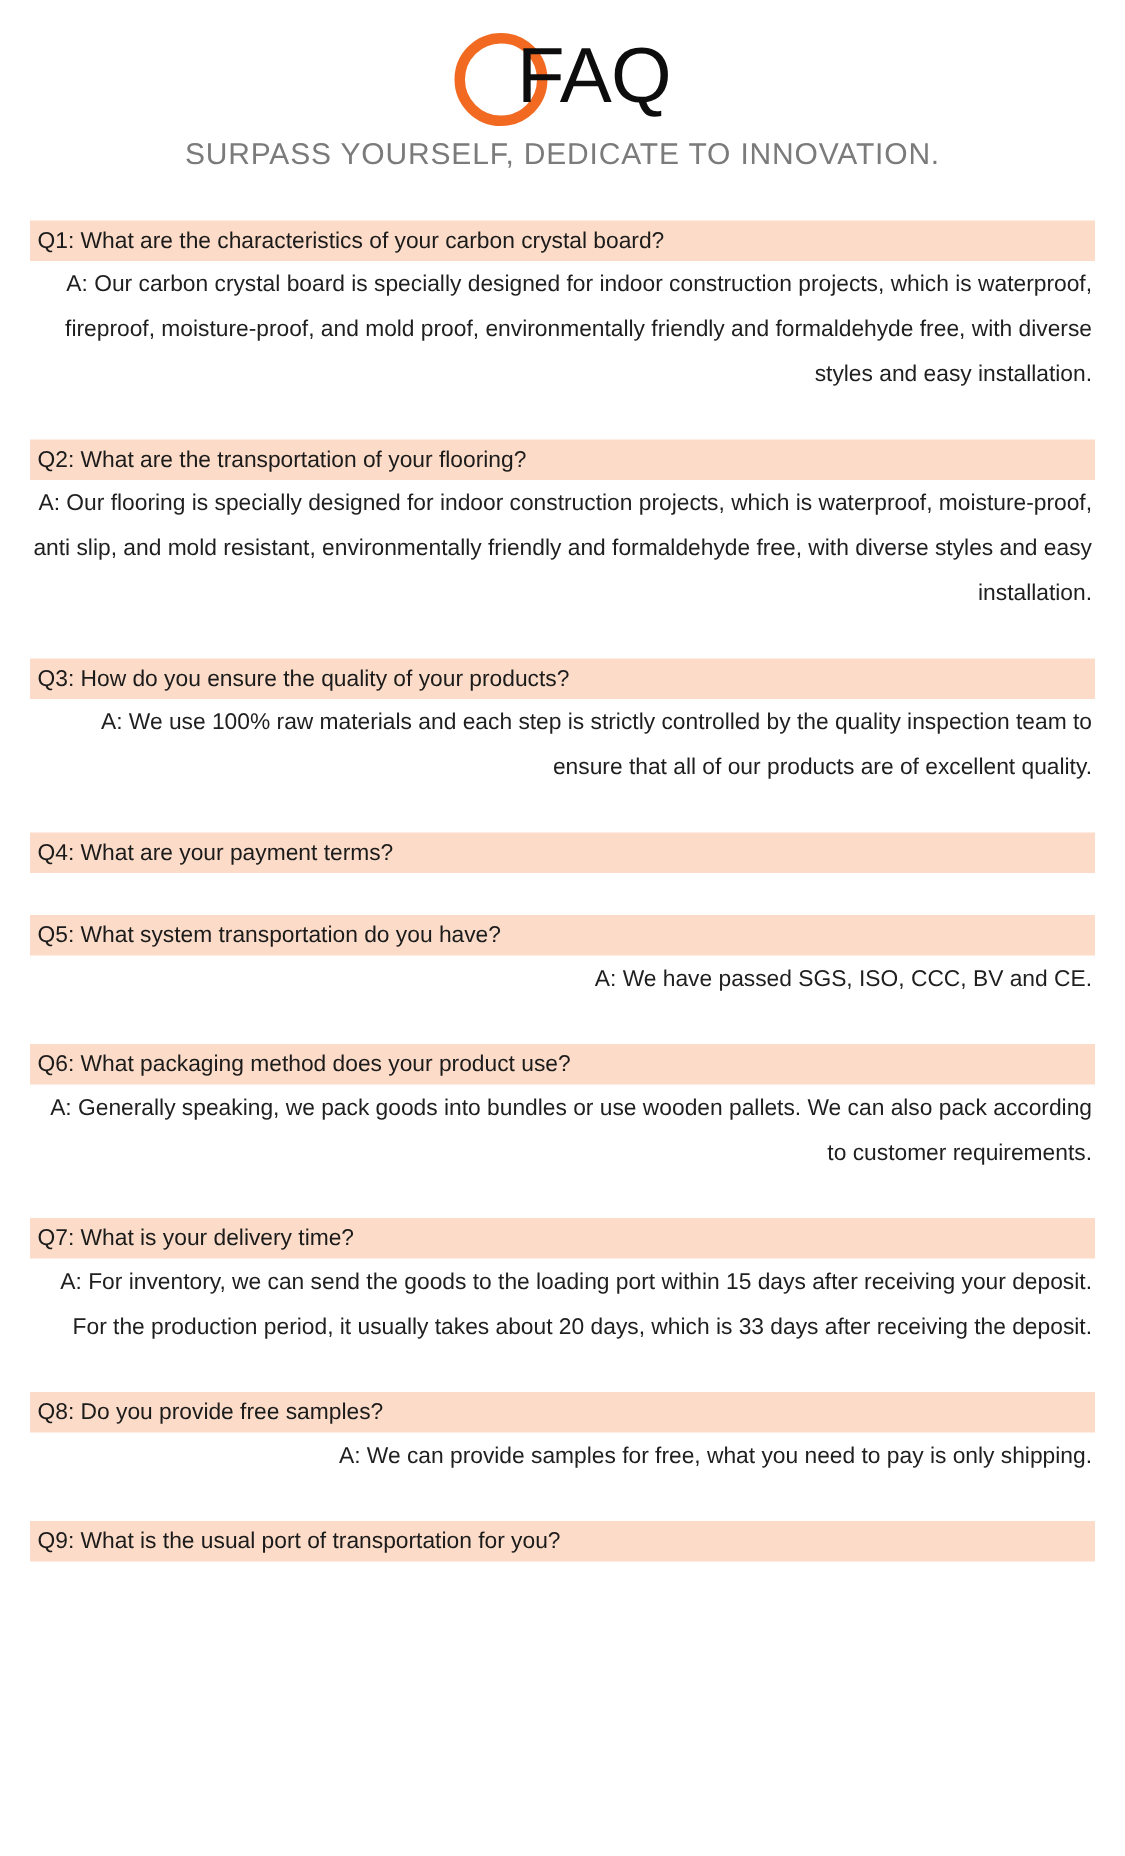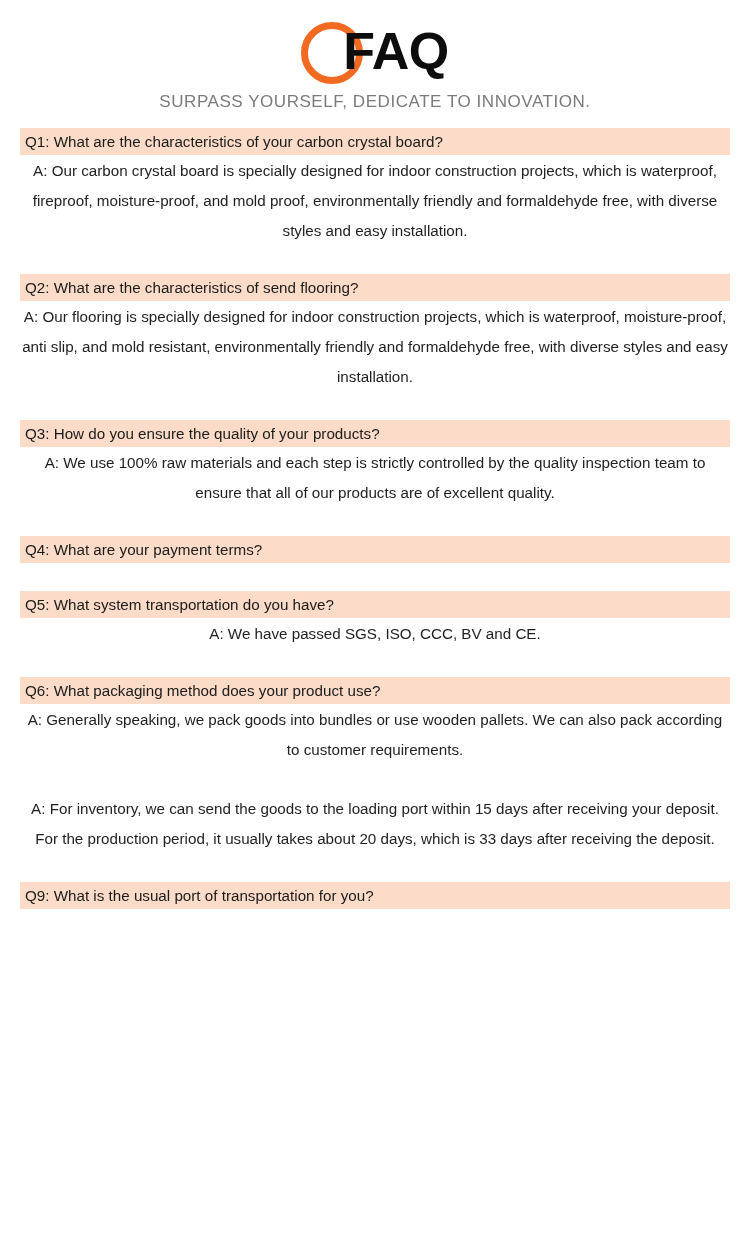--- a/index.html
+++ b/index.html
@@ -43,39 +43,39 @@
     height: 48px;
     border: 7px solid #F26A21;
     border-radius: 50%;
     box-sizing: content-box;
   }
   .logo-word {
     display: inline-block;
     padding-left: 42px;
     font-family: "Liberation Sans", sans-serif;
     font-size: 52px;
-    font-weight: bold;
+    font-weight: normal;
     color: #0d0d0d;
     letter-spacing: -0.5px;
     line-height: 74px;
     position: relative;
     z-index: 2;
   }
   .subtitle {
     margin-top: 4px;
-    font-size: 17px;
+    font-size: 20px;
     color: #7b7b7b;
     letter-spacing: 0.55px;
     font-weight: 400;
     text-align: center;
   }
 
   
   .faq-list {
-    margin-top: 16px;
+    margin-top: 32px;
     padding: 0 20px 0 20px;
   }
   .faq-item {
     margin-bottom: 28px;
   }
   .faq-item:last-child {
     margin-bottom: 0;
   }
   .faq-question {
     background: #FCDCC8;
@@ -87,21 +87,21 @@
     white-space: nowrap;
     overflow: hidden;
   }
   .faq-answer {
     color: #1f1f1f;
     font-size: 15.2px;
     line-height: 30px;
     padding-left: 2px;
     padding-top: 1px;
     padding-right: 2px;
-    text-align: center;
+    text-align: right;
   }
 </style>
 </head>
 <body>
 
 <div class="page">
 
   <div class="header">
     <div class="logo-lockup">
       <span class="logo-ring"></span>
@@ -111,21 +111,21 @@
   </div>
 
   <div class="faq-list">
 
     <div class="faq-item">
       <div class="faq-question">Q1: What are the characteristics of your carbon crystal board?</div>
       <div class="faq-answer">A: Our carbon crystal board is specially designed for indoor construction projects, which is waterproof, fireproof, moisture-proof, and mold proof, environmentally friendly and formaldehyde free, with diverse styles and easy installation.</div>
     </div>
 
     <div class="faq-item">
-      <div class="faq-question">Q2: What are the characteristics of send flooring?</div>
+      <div class="faq-question">Q2: What are the transportation of your flooring?</div>
       <div class="faq-answer">A: Our flooring is specially designed for indoor construction projects, which is waterproof, moisture-proof, anti slip, and mold resistant, environmentally friendly and formaldehyde free, with diverse styles and easy installation.</div>
     </div>
 
     <div class="faq-item">
       <div class="faq-question">Q3: How do you ensure the quality of your products?</div>
       <div class="faq-answer">A: We use 100% raw materials and each step is strictly controlled by the quality inspection team to ensure that all of our products are of excellent quality.</div>
     </div>
 
     <div class="faq-item">
       <div class="faq-question">Q4: What are your payment terms?</div>
@@ -135,22 +135,27 @@
       <div class="faq-question">Q5: What system transportation do you have?</div>
       <div class="faq-answer">A: We have passed SGS, ISO, CCC, BV and CE.</div>
     </div>
 
     <div class="faq-item">
       <div class="faq-question">Q6: What packaging method does your product use?</div>
       <div class="faq-answer">A: Generally speaking, we pack goods into bundles or use wooden pallets. We can also pack according to customer requirements.</div>
     </div>
 
     <div class="faq-item">
+      <div class="faq-question">Q7: What is your delivery time?</div>
       <div class="faq-answer">A: For inventory, we can send the goods to the loading port within 15 days after receiving your deposit. For the production period, it usually takes about 20 days, which is 33 days after receiving the deposit.</div>
     </div>
 
+    <div class="faq-item">
+      <div class="faq-question">Q8: Do you provide free samples?</div>
+      <div class="faq-answer">A: We can provide samples for free, what you need to pay is only shipping.</div>
+    </div>
 
     <div class="faq-item">
       <div class="faq-question">Q9: What is the usual port of transportation for you?</div>
     </div>
 
   </div>
 </div>
 
 </body></html>

